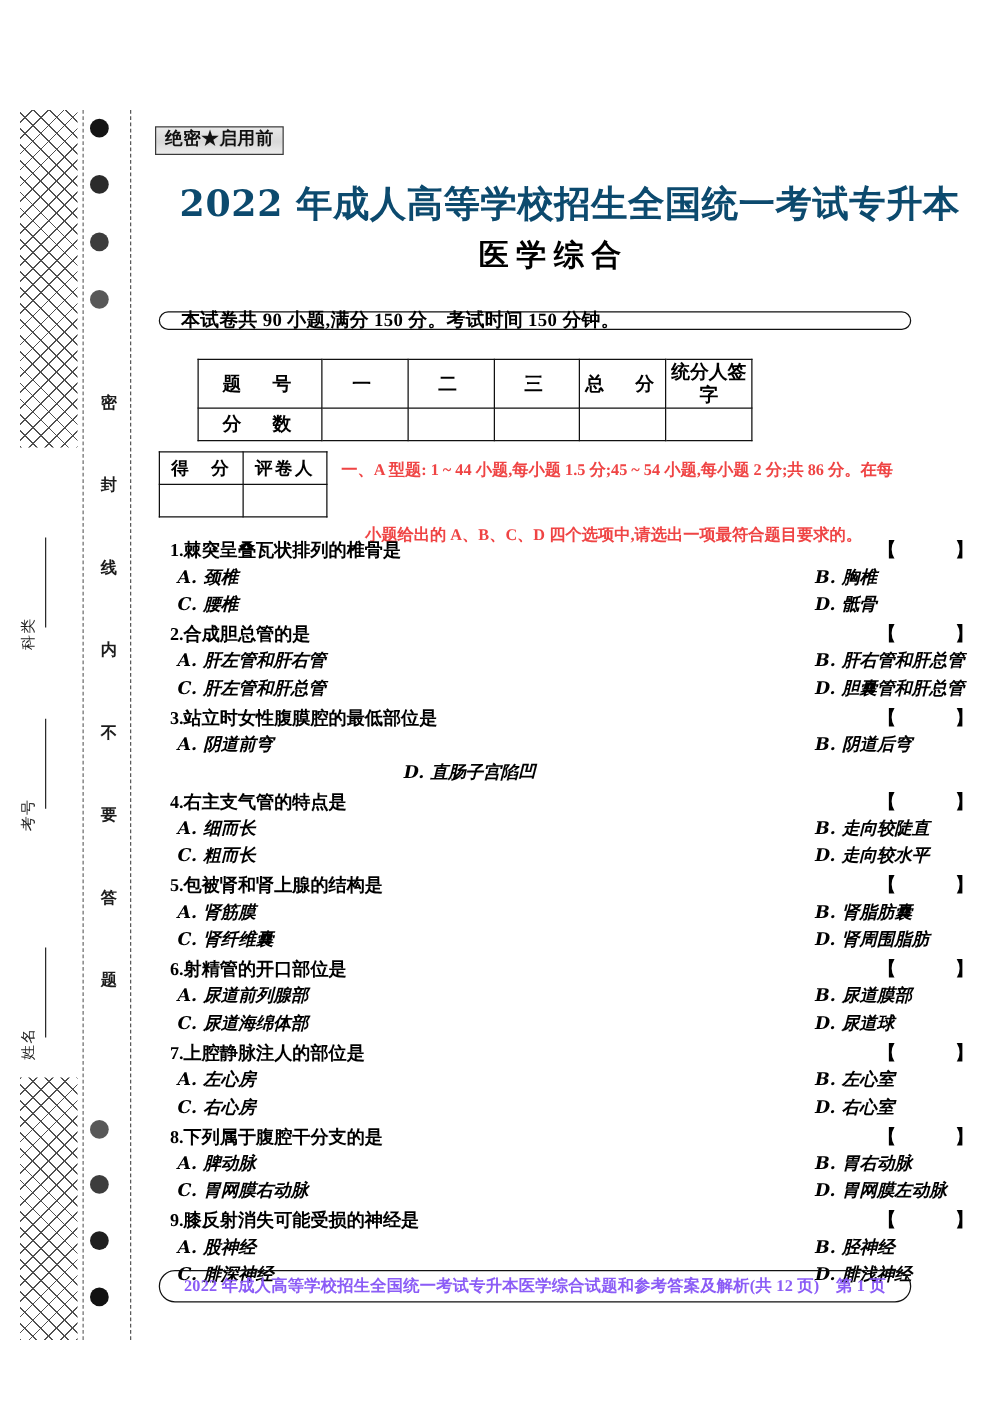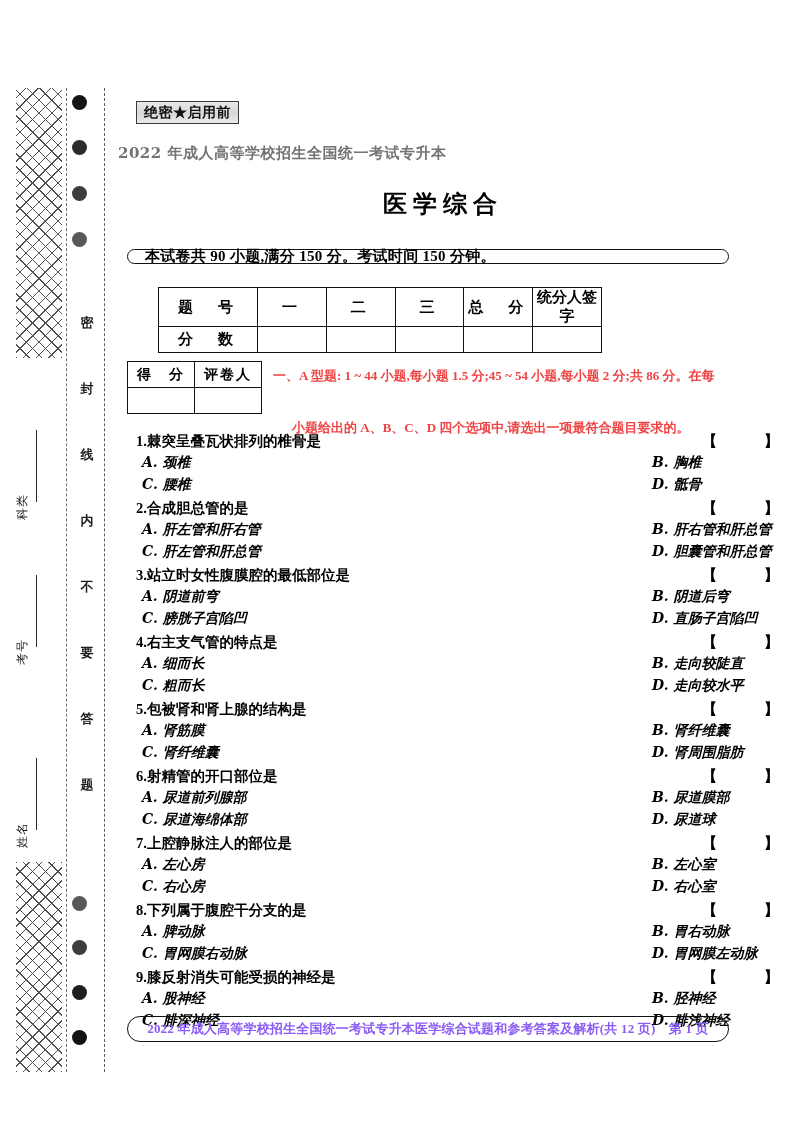--- a/index.html
+++ b/index.html
@@ -110,38 +110,37 @@
     height: 1132px;
   }
 
   #secret-stamp {
     position: absolute;
     left: 6px;
     top: 101px;
     padding: 2px 7px 3px 7px;
     border: 1px solid #3a3a3a;
     background: linear-gradient(180deg, #e9e9e9 0%, #d8d8d8 55%, #ececec 100%);
-    font-family: Liberation Sans, sans-serif;
+    font-family: Liberation Serif, serif;
     font-size: 14px;
     font-weight: 700;
     color: #111;
     letter-spacing: .5px;
     line-height: 1.15;
-    margin-left: 12px;
   }
 
   #main-title {
     position: absolute;
     left: 0; top: 144px;
     width: 650px;
-    text-align: left;
+    text-align: right;
     font-family: "DejaVu Serif", "Liberation Serif", serif;
-    font-size: 15px;
-    font-weight: 700;
-    color: #737373;
+    font-size: 29px;
+    font-weight: 700;
+    color: #0c4a6e;
     letter-spacing: .5px;
   }
   #subject-title {
     position: absolute;
     left: 0; top: 188px;
     width: 650px;
     text-align: center;
     font-family: "DejaVu Sans", "Liberation Sans", sans-serif;
     font-size: 24px;
     font-weight: 700;
@@ -392,38 +391,37 @@
             <div class="opt b">B. 肝右管和肝总管</div>
             <div class="opt c">C. 肝左管和肝总管</div>
             <div class="opt d">D. 胆囊管和肝总管</div>
           </div>
         </div>
         <div class="question">
           <div class="q-stem"><span>3.</span><span>站立时女性腹膜腔的最低部位是</span><span class="q-bracket">【　】</span></div>
           <div class="q-options">
             <div class="opt a">A. 阴道前穹</div>
             <div class="opt b">B. 阴道后穹</div>
-            <div class="opt c">C. 膀胱子宫陷凹</div>
             <div class="opt d">D. 直肠子宫陷凹</div>
           </div>
         </div>
         <div class="question">
           <div class="q-stem"><span>4.</span><span>右主支气管的特点是</span><span class="q-bracket">【　】</span></div>
           <div class="q-options">
             <div class="opt a">A. 细而长</div>
             <div class="opt b">B. 走向较陡直</div>
             <div class="opt c">C. 粗而长</div>
             <div class="opt d">D. 走向较水平</div>
           </div>
         </div>
         <div class="question">
           <div class="q-stem"><span>5.</span><span>包被肾和肾上腺的结构是</span><span class="q-bracket">【　】</span></div>
           <div class="q-options">
             <div class="opt a">A. 肾筋膜</div>
-            <div class="opt b">B. 肾纤维囊</div>
+            <div class="opt b">B. 肾脂肪囊</div>
             <div class="opt c">C. 肾纤维囊</div>
             <div class="opt d">D. 肾周围脂肪</div>
           </div>
         </div>
         <div class="question">
           <div class="q-stem"><span>6.</span><span>射精管的开口部位是</span><span class="q-bracket">【　】</span></div>
           <div class="q-options">
             <div class="opt a">A. 尿道前列腺部</div>
             <div class="opt b">B. 尿道膜部</div>
             <div class="opt c">C. 尿道海绵体部</div>

